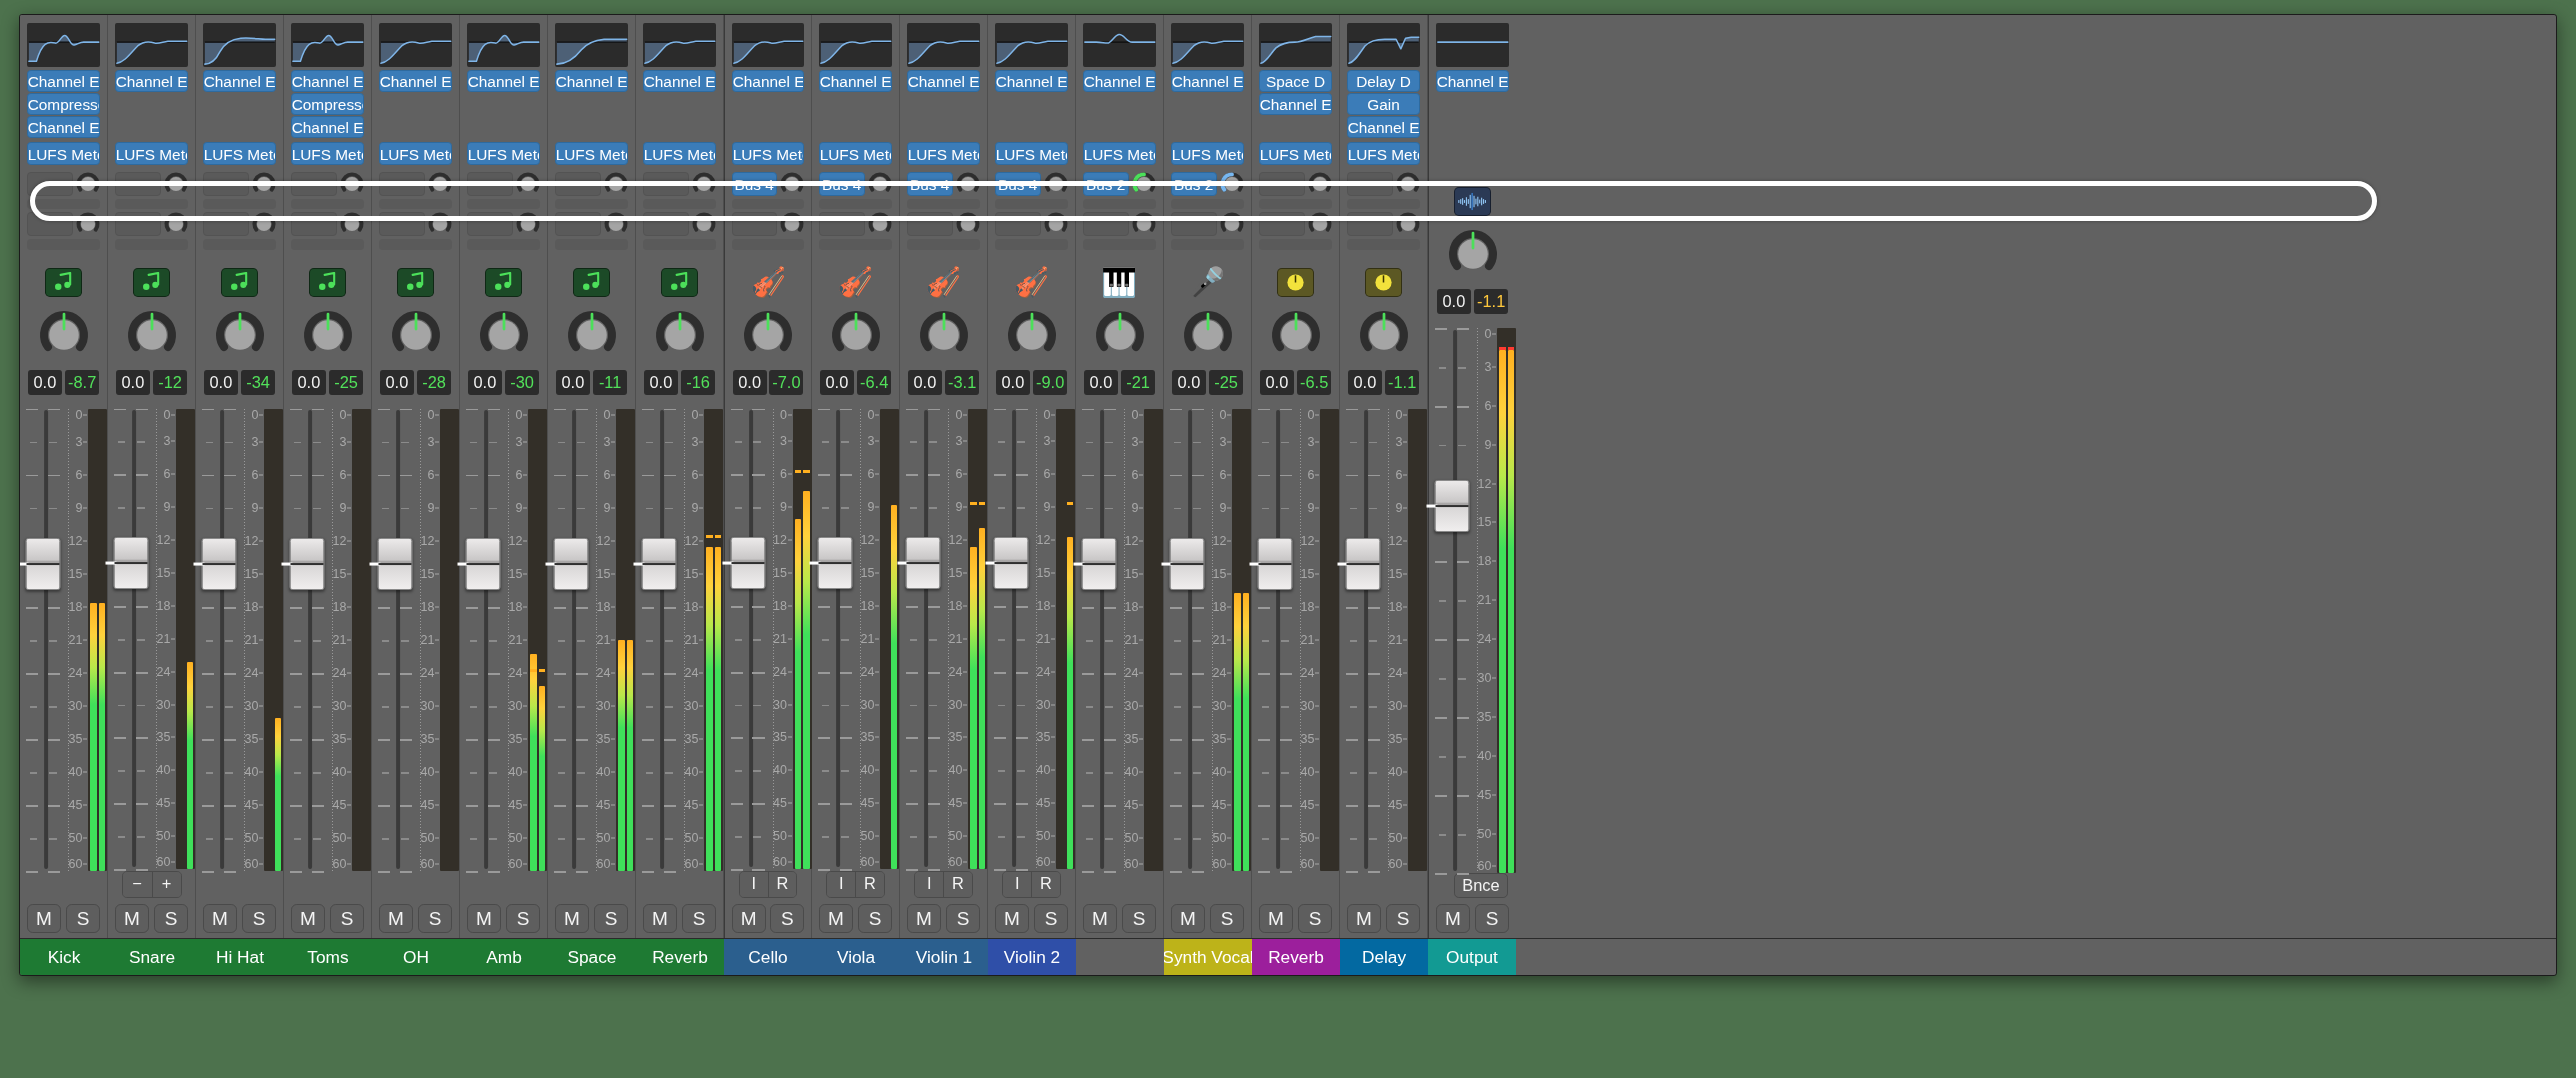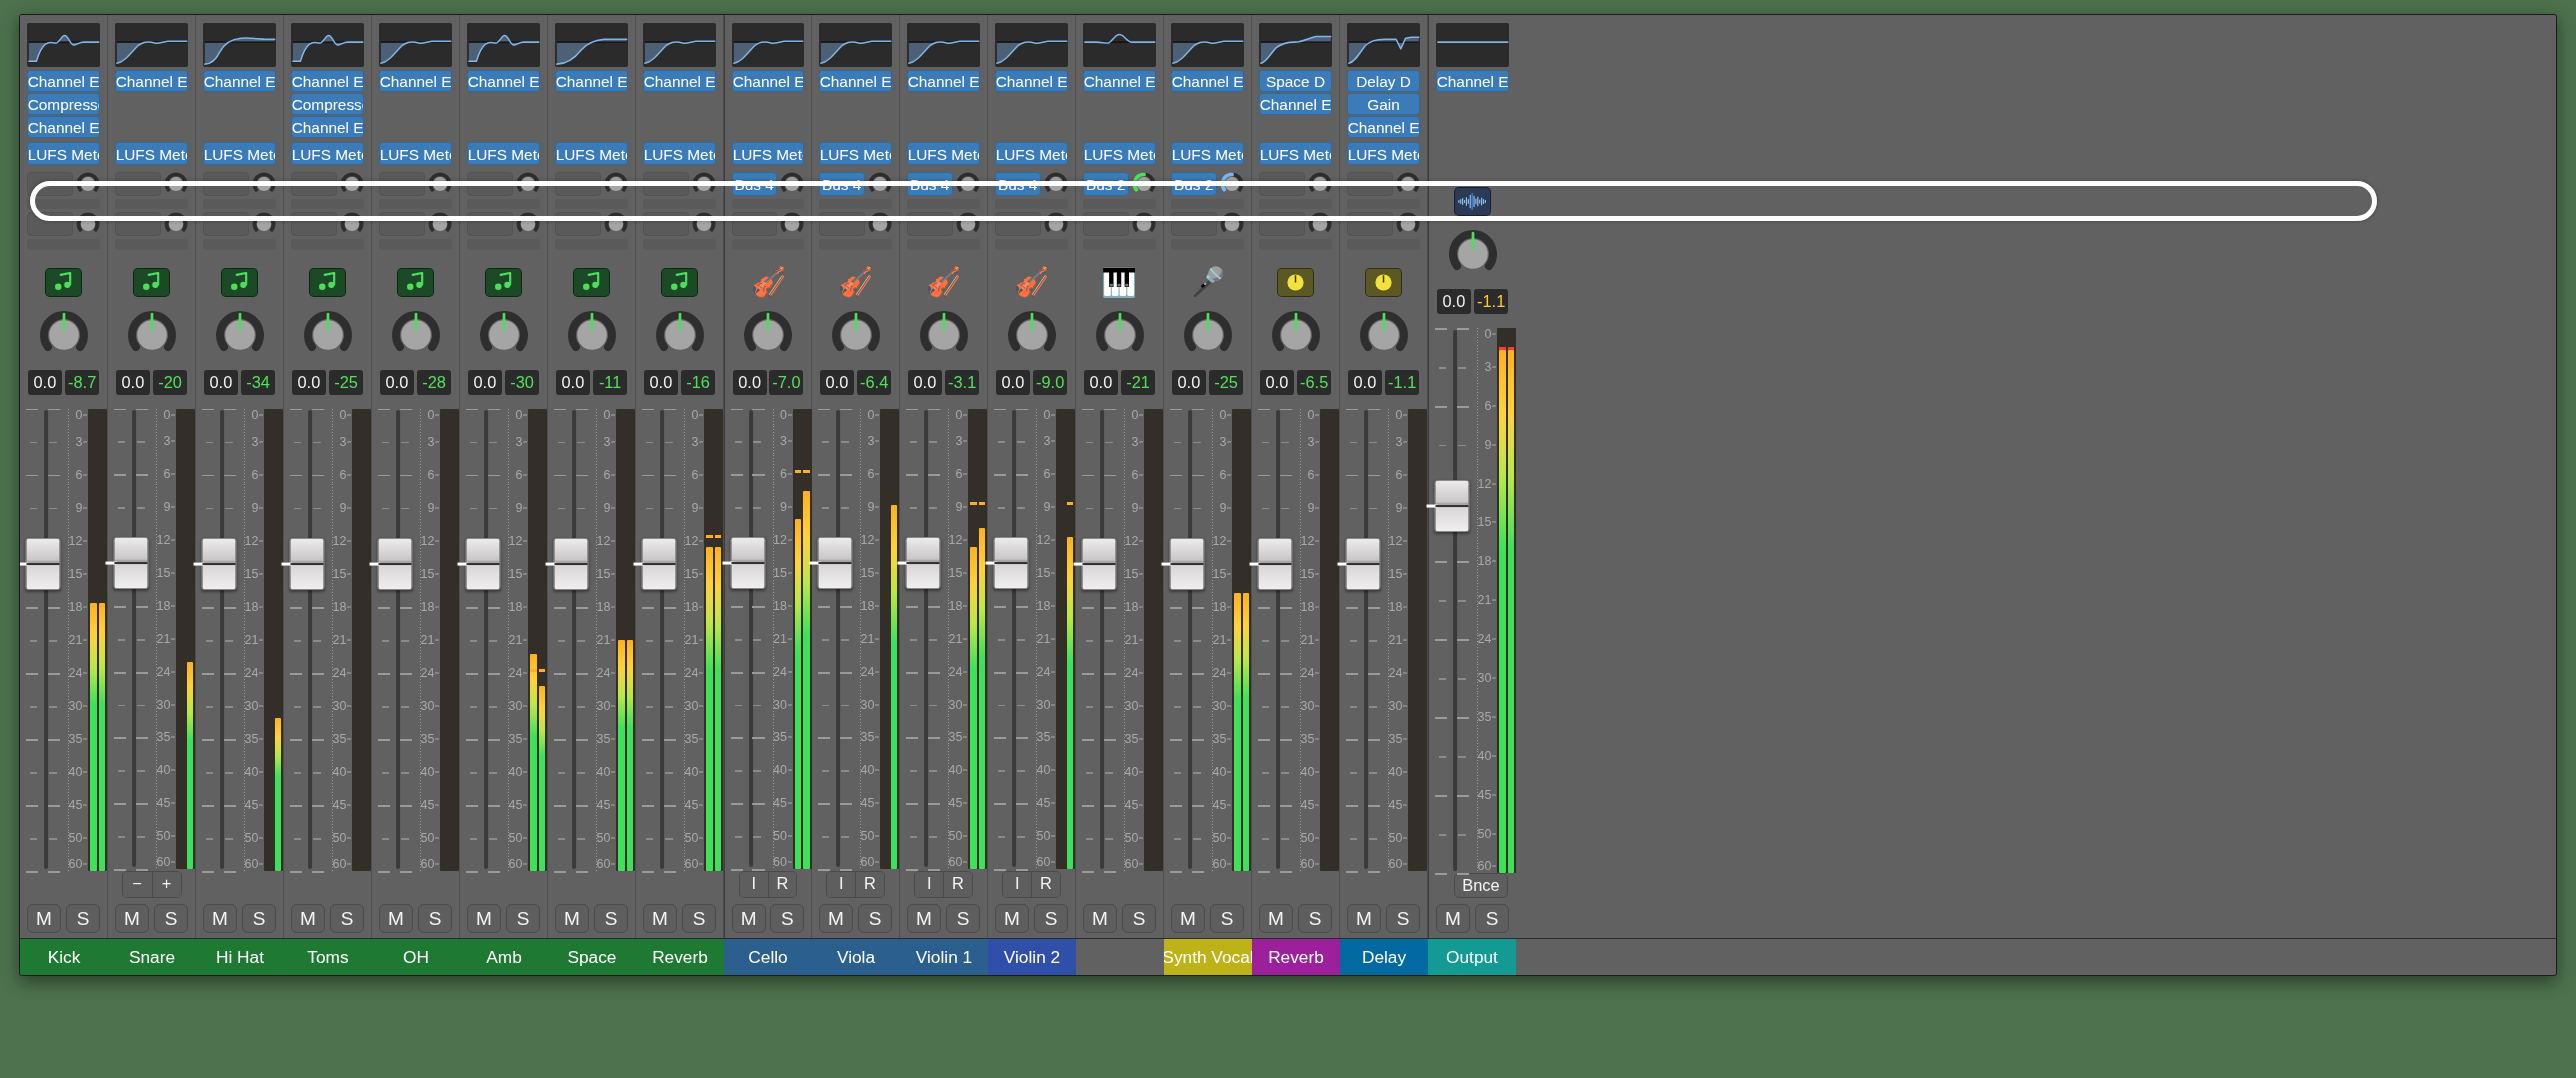--- a/index.html
+++ b/index.html
@@ -467,21 +467,21 @@
         <div class="pan-wrap">
       <svg width="50" height="50" viewBox="0 0 52 52">
     <path d="M 9.36 38.480000000000004
       A 20.8 20.8 0 1 1 42.64 38.480000000000004" fill="none" stroke="#2e2e2e" stroke-width="8.32" stroke-linecap="round"></path>
             <circle cx="26" cy="26" r="15.392" fill="#a5a5a5"></circle>
             <line x1="26" y1="4.159999999999997" x2="26" y2="19.759999999999998" stroke="#4ce05a" stroke-width="2.86" stroke-linecap="round"></line>
           </svg>
         </div>
         <div class="values">
       <div class="valbox pan">0.0</div>
-      <div class="valbox vol">-20</div>
+      <div class="valbox vol">-12</div>
     </div>
         <div class="fader-area">
      <div class="fader">
        <div class="track"></div>
        <div class="ticks">
               <div class="tick major" style="top:0%"></div>
               <div class="tick r major" style="top:0%"></div>
               <div class="tick minor" style="top:7.142857142857142%"></div>
               <div class="tick r minor" style="top:7.142857142857142%"></div>
               <div class="tick major" style="top:14.285714285714285%"></div>

